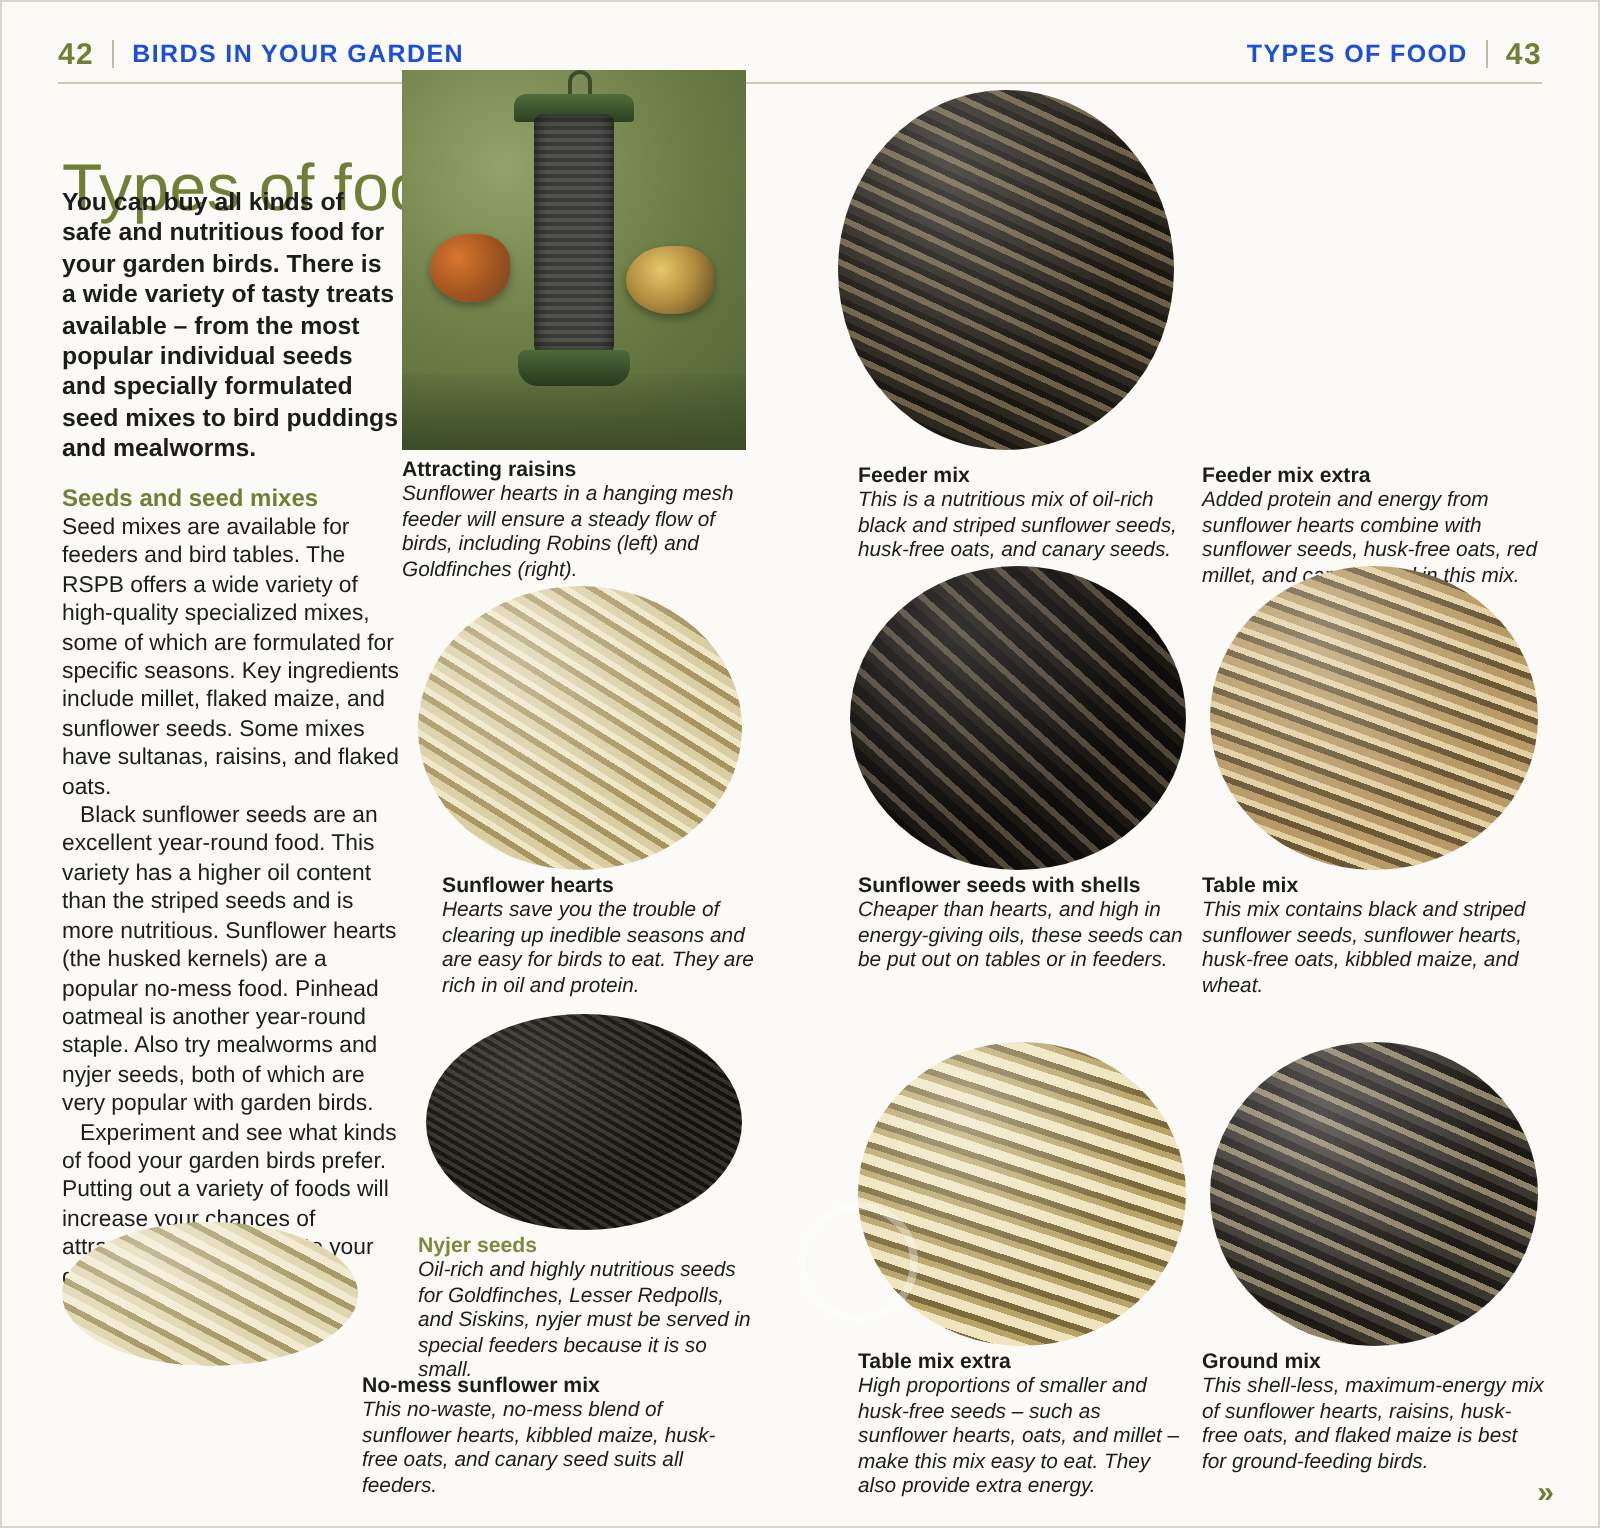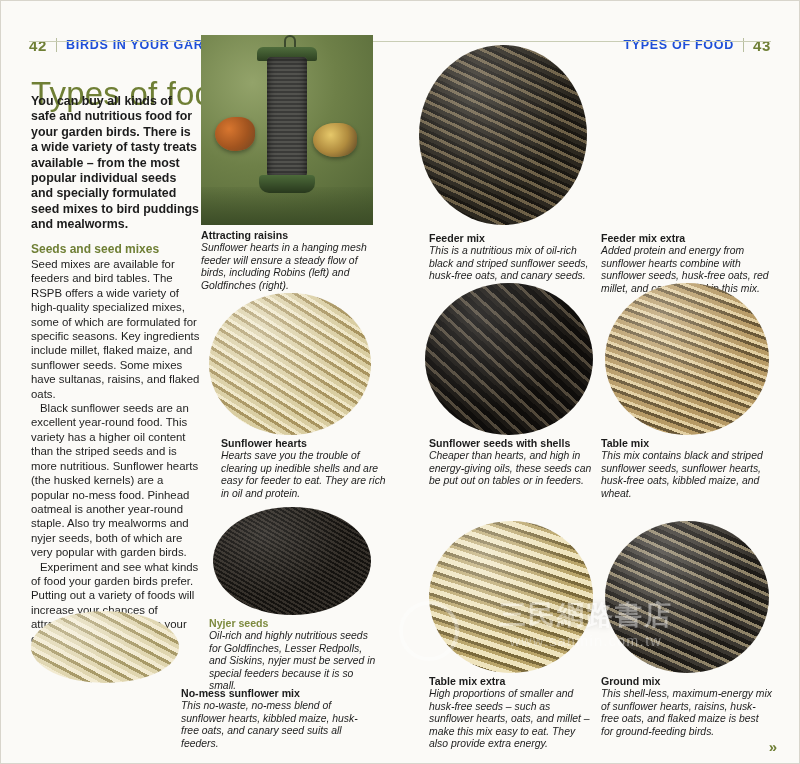--- a/index.html
+++ b/index.html
@@ -26,21 +26,20 @@
   .runhead {
     position: absolute;
     top: 16px;
     height: 20px;
     display: flex;
     align-items: center;
     font-size: 12.5px;
     letter-spacing: 0.7px;
     color: #5b6b2f;
     font-weight: bold;
-    margin-top: 18px;
   }
   .runhead.left { left: 28px; }
   .runhead.right { right: 28px; }
   .runhead .folio {
     font-size: 15px;
     color: #6f7f35;
     font-weight: bold;
   }
   .runhead .rule {
     width: 1px;
@@ -369,21 +368,21 @@
 
   <div class="seedpile tex-feedermix-extra" style="left:600px; top:42px; width:170px; height:182px;"></div>
   <div class="caption" style="left:600px; top:231px; width:168px;">
     <span class="cap-title">Feeder mix extra</span>
     <span class="cap-body">Added protein and energy from sunflower hearts combine with sunflower seeds, husk-free oats, red millet, and canary seed in this mix.</span>
   </div>
 
   <div class="seedpile tex-hearts" style="left:208px; top:292px; width:162px; height:142px;"></div>
   <div class="caption" style="left:220px; top:436px; width:168px;">
     <span class="cap-title">Sunflower hearts</span>
-    <span class="cap-body">Hearts save you the trouble of clearing up inedible shells and are easy for feeder to eat. They are rich in oil and protein.</span>
+    <span class="cap-body">Hearts save you the trouble of clearing up inedible seasons and are easy for birds to eat. They are rich in oil and protein.</span>
   </div>
 
   <div class="seedpile tex-sunflower-shell" style="left:424px; top:282px; width:168px; height:152px;"></div>
   <div class="caption" style="left:428px; top:436px; width:168px;">
     <span class="cap-title">Sunflower seeds with shells</span>
     <span class="cap-body">Cheaper than hearts, and high in energy-giving oils, these seeds can be put out on tables or in feeders.</span>
   </div>
 
   <div class="seedpile tex-tablemix" style="left:604px; top:282px; width:164px; height:152px;"></div>
   <div class="caption" style="left:600px; top:436px; width:168px;">
@@ -409,20 +408,16 @@
     <span class="cap-body">High proportions of smaller and husk-free seeds – such as sunflower hearts, oats, and millet – make this mix easy to eat. They also provide extra energy.</span>
   </div>
 
   <div class="seedpile tex-groundmix" style="left:604px; top:520px; width:164px; height:152px;"></div>
   <div class="caption" style="left:600px; top:674px; width:172px;">
     <span class="cap-title">Ground mix</span>
     <span class="cap-body">This shell-less, maximum-energy mix of sunflower hearts, raisins, husk-free oats, and flaked maize is best for ground-feeding birds.</span>
   </div>
 
   <div class="wm-ring"></div>
-  <div class="watermark">
-    <div class="wm-main">三民網路書店</div>
-    <div class="wm-sub">www.sanmin.com.tw</div>
-  </div>
 
   <div class="corner-arrows">»</div>
 
 </div>
 
 </body></html>

